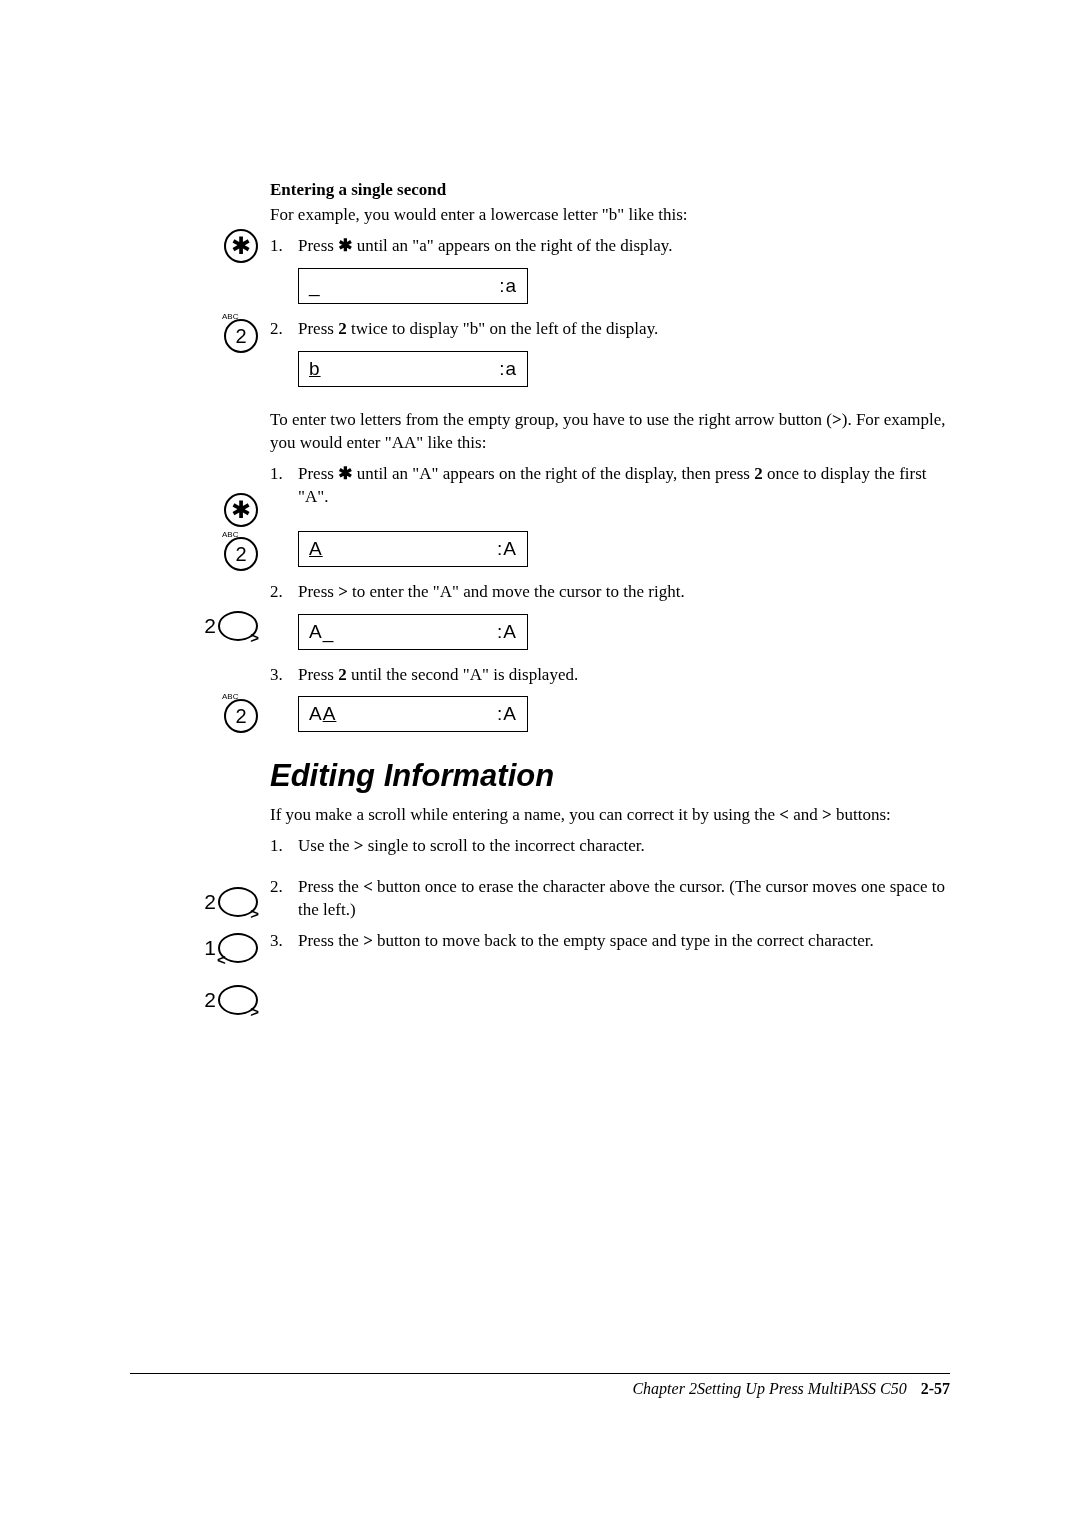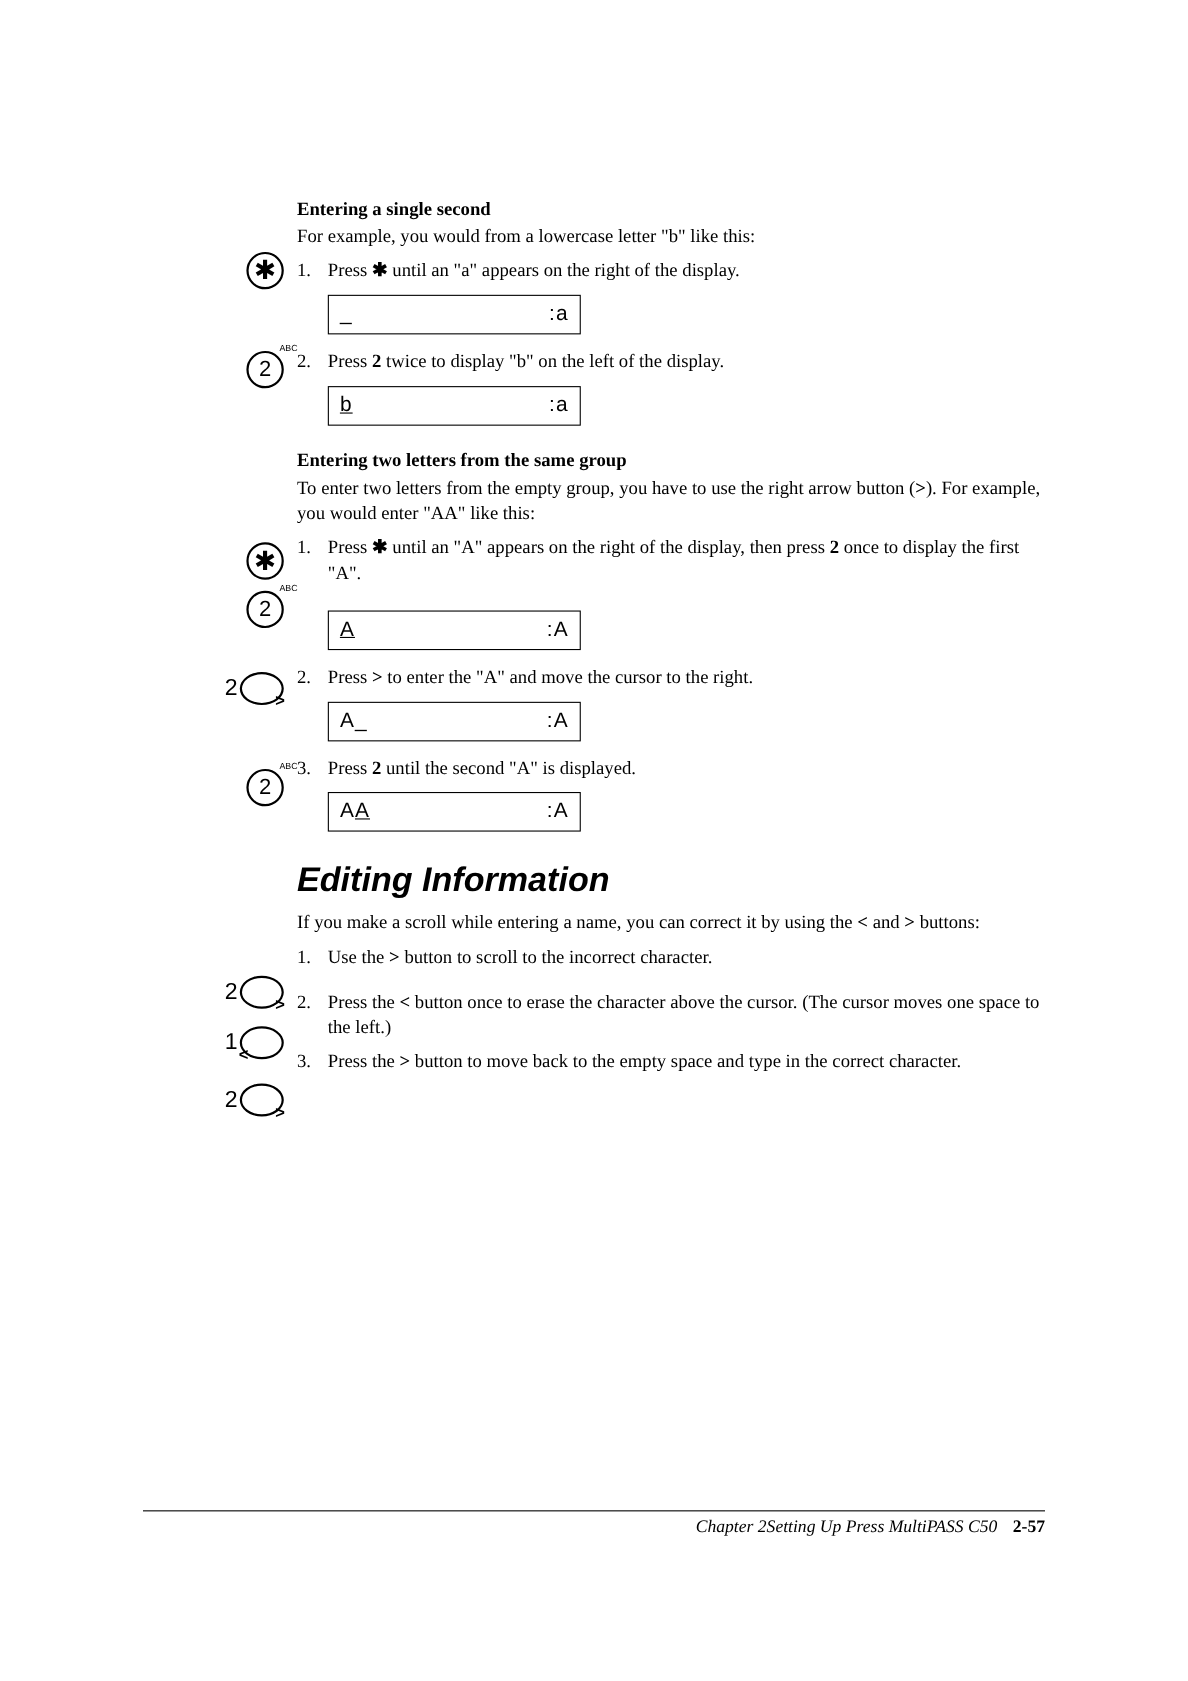--- a/index.html
+++ b/index.html
@@ -82,21 +82,20 @@
       font-size: 20px;
       position: relative;
     }
     .star-btn { font-size: 24px; }
     .abc-label {
       position: absolute;
       top: -9px;
       left: -4px;
       font-size: 8px;
       font-family: Arial, Helvetica, sans-serif;
-      margin-left: 32px;
     }
     .arrow-btn {
       display: flex;
       align-items: center;
       justify-content: flex-end;
       height: 40px;
     }
     .arrow-num {
       font-family: Arial, Helvetica, sans-serif;
       font-size: 21px;
@@ -130,21 +129,21 @@
       font-size: 16px;
     }
     .footer .pnum { font-weight: bold; font-style: normal; margin-left: 14px; }
     .asterisk { font-family: Arial, Helvetica, sans-serif; font-weight: bold; }
   </style>
 </head>
 <body>
 
 <div class="content-col">
   <h4>Entering a single second</h4>
-  <p>For example, you would from a lowercase letter "b" like this:</p>
+  <p>For example, you would enter a lowercase letter "b" like this:</p>
 </div>
 
 <div class="icon-area" style="top:226px;">
   <div class="button-icon">
     <div class="circle-btn star-btn">✱</div>
   </div>
 </div>
 <div class="content-col">
   <div class="step">
     <span class="num">1.</span>
@@ -169,21 +168,20 @@
     <span class="num">2.</span>
     <span>Press </span><span class="bold">2</span><span> twice to display "b" on the left of the display.</span>
   </div>
   <div class="lcd">
     <span class="left underline">b</span>
     <span class="right">:a</span>
   </div>
 </div>
 
 <div class="content-col" style="margin-top:22px;">
-  <h4>Entering two letters from the same group</h4>
   <p>
     <span>To enter two letters from the empty group, you have to use the right arrow button (</span><span class="bold">&gt;</span><span>). For example, you would enter "AA" like this:</span>
   </p>
 </div>
 
 <div class="icon-area" style="top:490px;">
   <div class="button-icon">
     <div class="circle-btn star-btn">✱</div>
   </div>
   <div class="button-icon" style="margin-top:4px;">
@@ -253,21 +251,21 @@
   <div class="arrow-btn">
     <span class="arrow-num">2</span>
     <div class="oval">
         <span class="arrow-char">&gt;</span>
       </div>
   </div>
 </div>
 <div class="content-col">
   <div class="step">
     <span class="num">1.</span>
-    <span>Use the </span><span class="bold">&gt;</span><span> button to scroll to the incorrect character.</span>
+    <span>Use the </span><span class="bold">&gt;</span><span> single to scroll to the incorrect character.</span>
   </div>
 </div>
 
 <div class="icon-area" style="top:928px;">
   <div class="arrow-btn">
     <span class="arrow-num">1</span>
     <div class="oval">
         <span class="arrow-char" style="left:-3px;right:auto;">&lt;</span>
       </div>
   </div>

